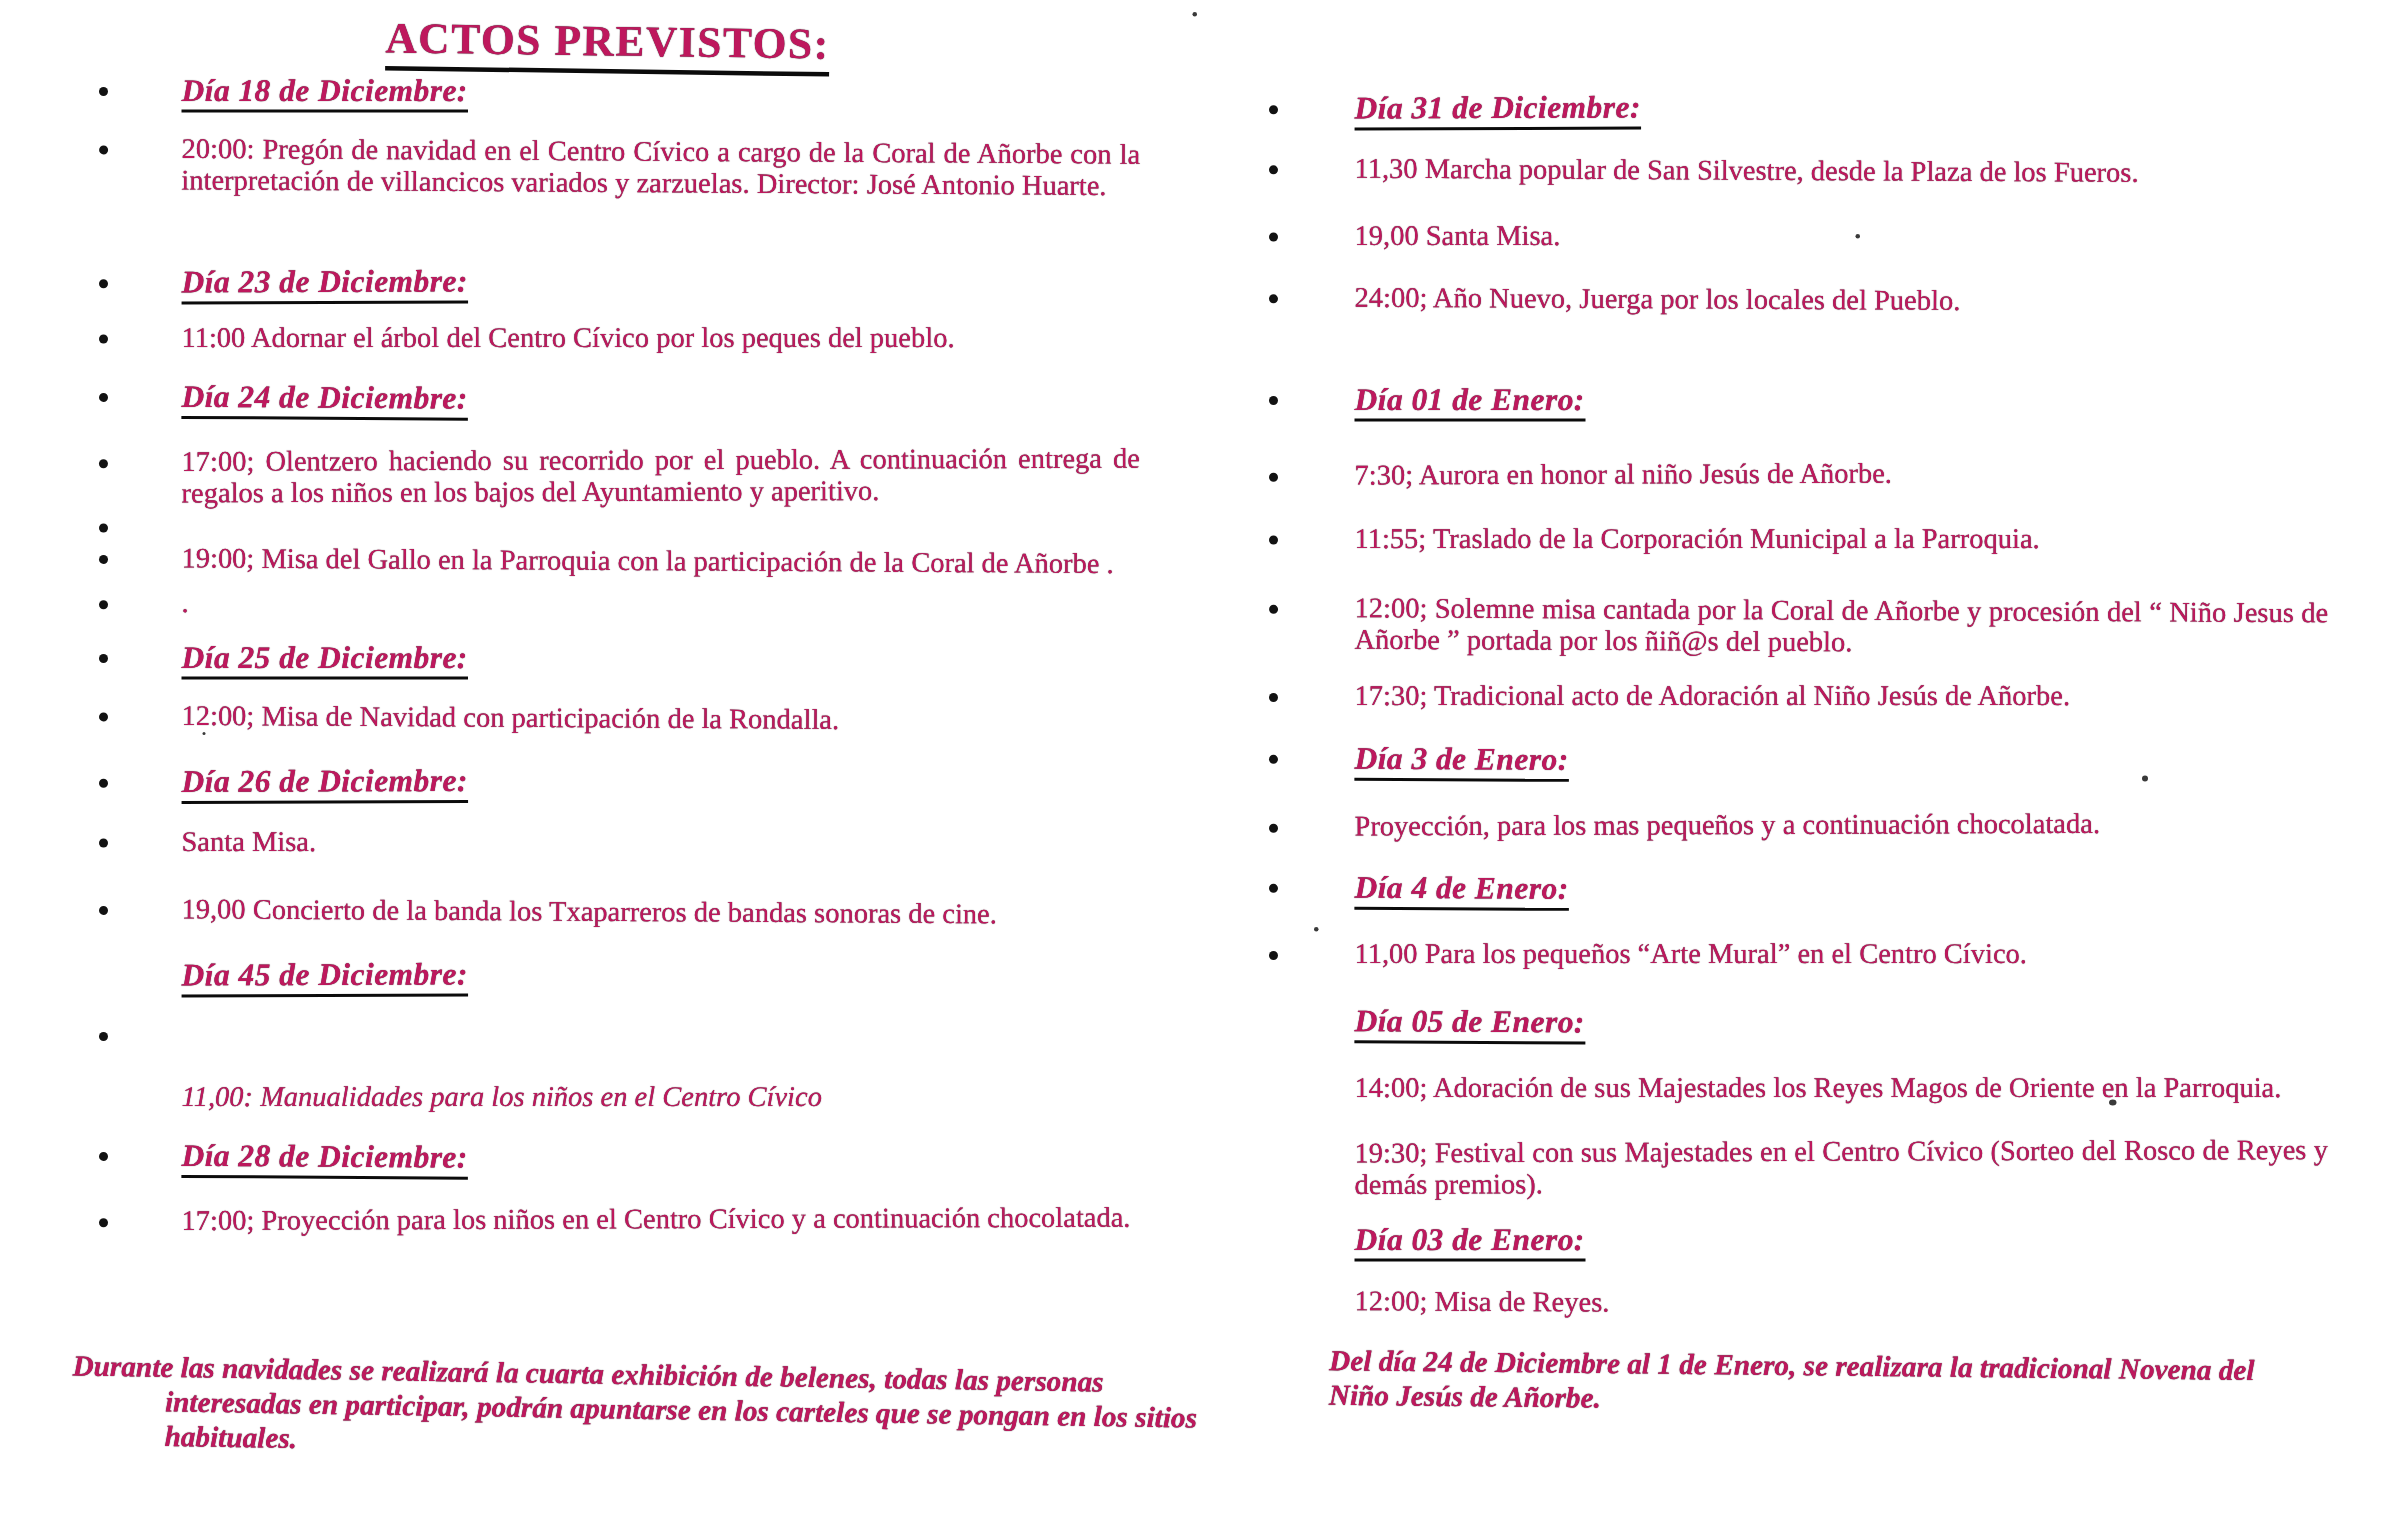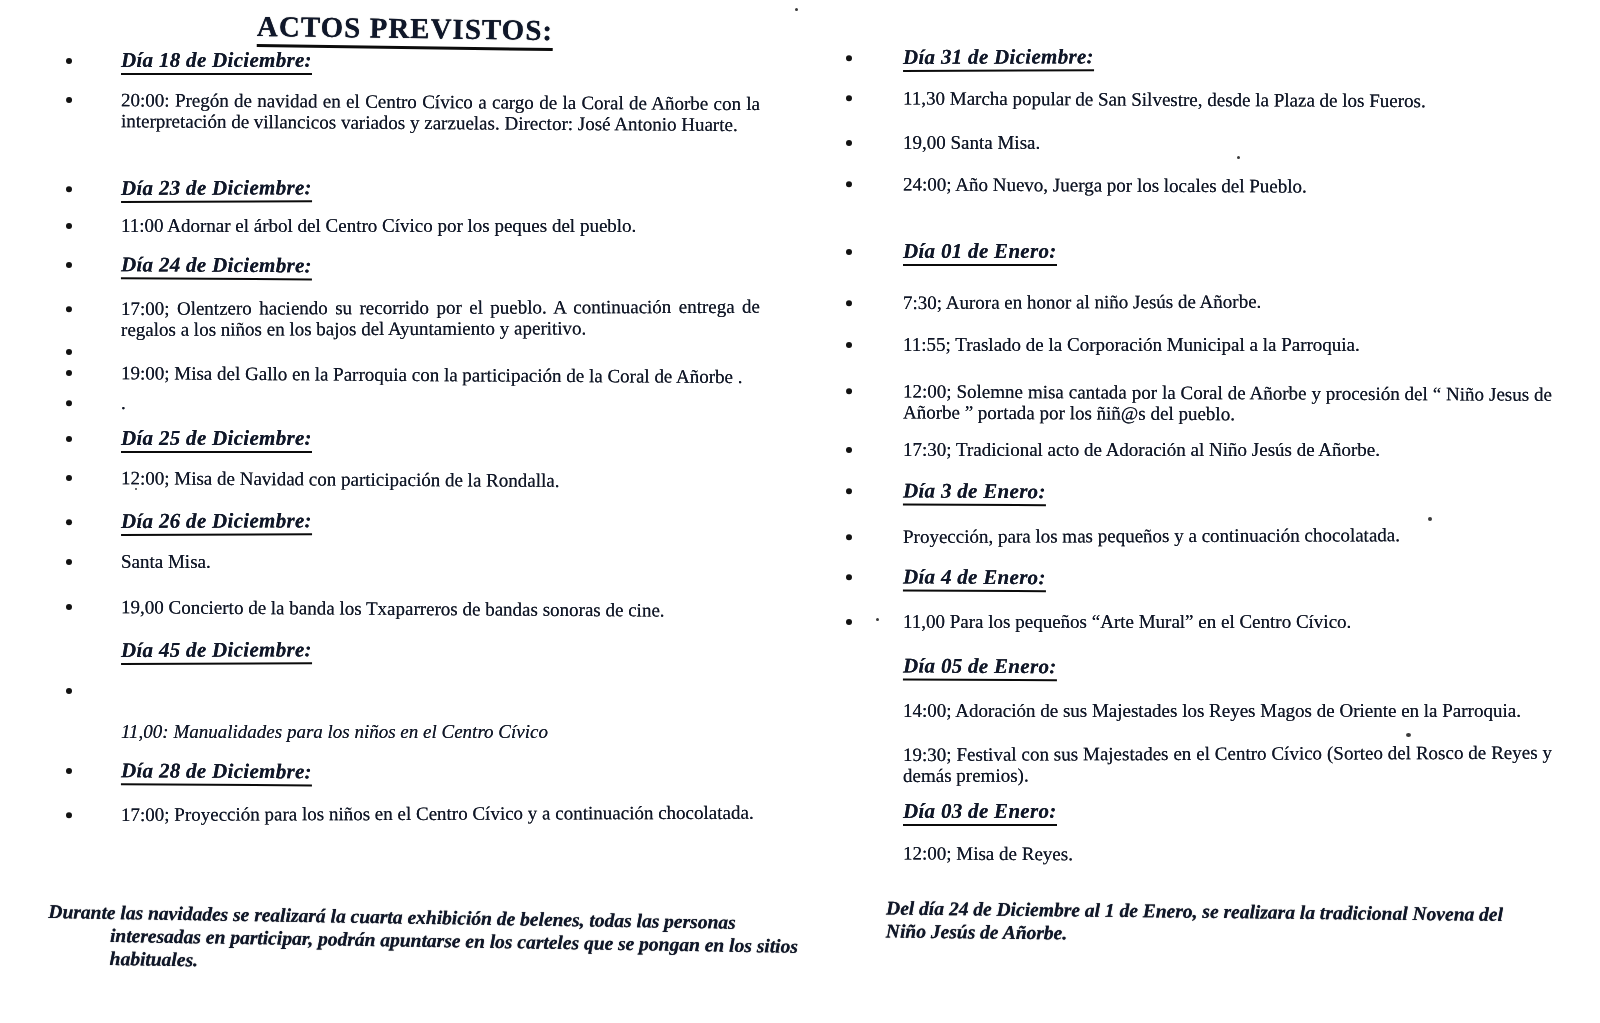--- a/index.html
+++ b/index.html
@@ -1,30 +1,30 @@
 <!DOCTYPE html>
 <html><head>
 <meta charset="utf-8">
 <style>
   html,body{margin:0;padding:0;background:#d9d9d9;}
   .page{
     position:relative;width:1600px;height:1023px;background:#ffffff;overflow:hidden;
-    font-family:"Liberation Serif",serif;color:#0f172a;
+    font-family:"Liberation Serif",serif;color:#be185d;
   }
   
   .title{
     position:absolute;left:60px;top:12px;width:690px;text-align:center;
     font-weight:bold;font-size:29px;letter-spacing:1px;transform:rotate(0.8deg);
     text-shadow:0 0 0.7px rgba(0,0,0,0.9);
   }
   .title .u{border-bottom:3px solid #0b0b0b;padding-bottom:2px;}
   
   .col{position:absolute;}
   .col-left{left:48px;top:50px;width:712px;}
-  .col-right{left:828px;top:46px;width:724px;}
+  .col-right{left:828px;top:61px;width:724px;}
   .item{display:flex;align-items:flex-start;margin-bottom:20px;}
   .col-right .item{margin-bottom:22px;}
   .bullet{flex:0 0 6px;width:6px;height:6px;border-radius:50%;background:#121212;margin-top:8px;margin-left:18px;}
   .bullet.hidden{visibility:hidden;}
   .txt{
     flex:1;margin-left:49px;font-size:19px;line-height:21px;text-align:justify;
     text-shadow:0 0 0.6px rgba(10,10,10,0.85);
   }
   .col-right .txt{margin-left:51px;}
   .heading .txt{font-style:italic;font-size:21px;font-weight:bold;letter-spacing:0.3px;text-align:left;}

